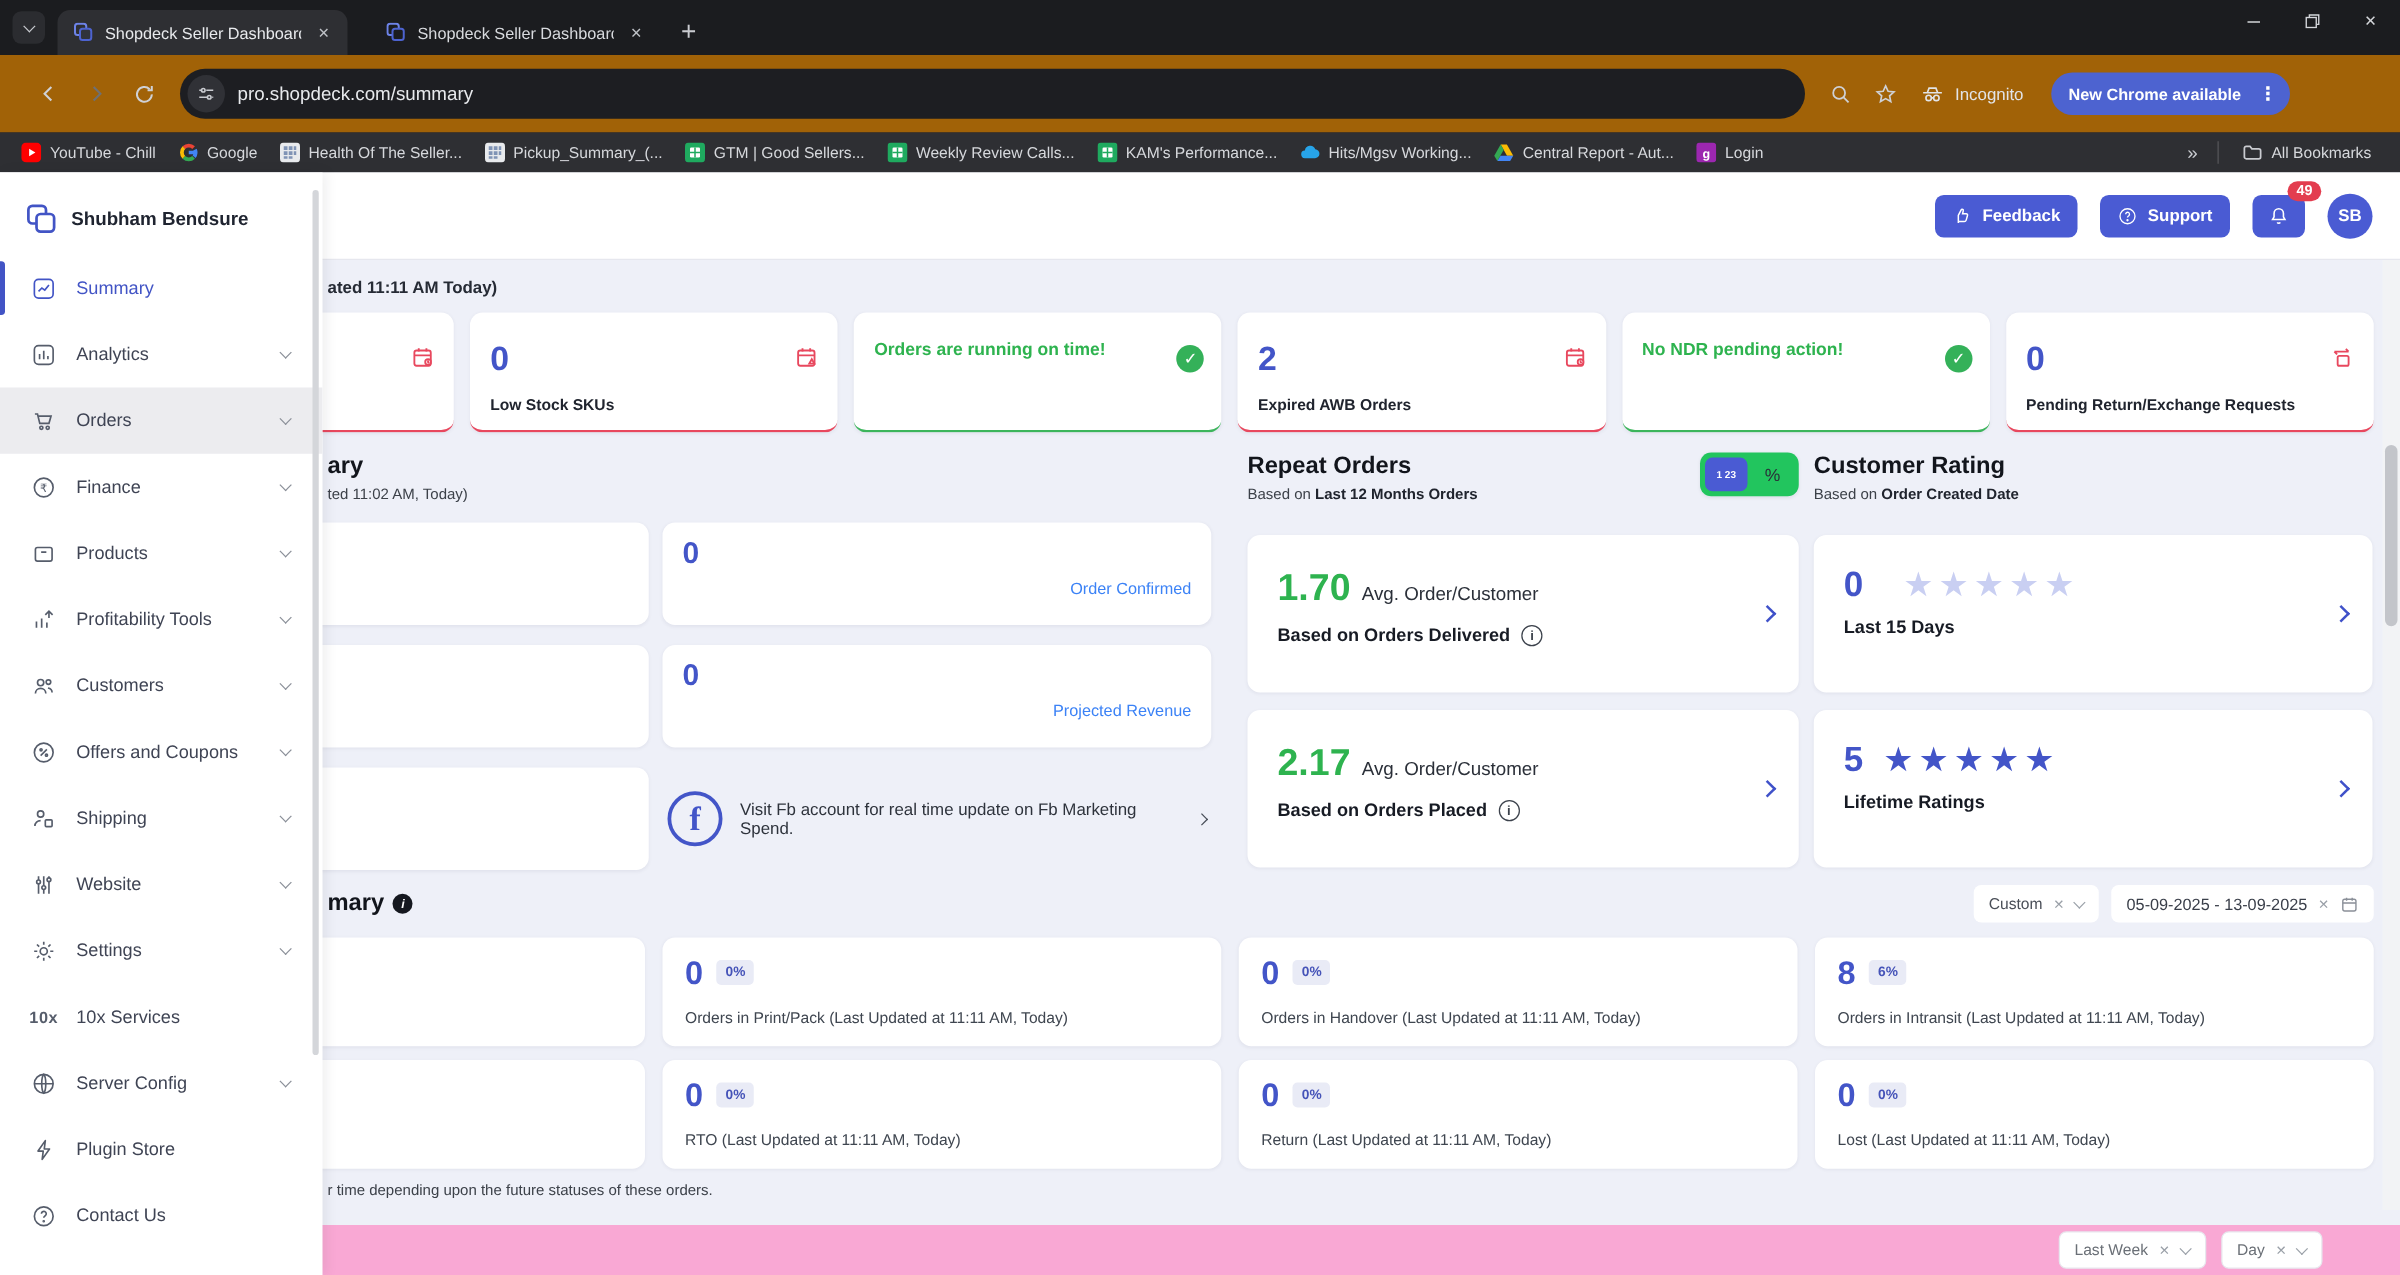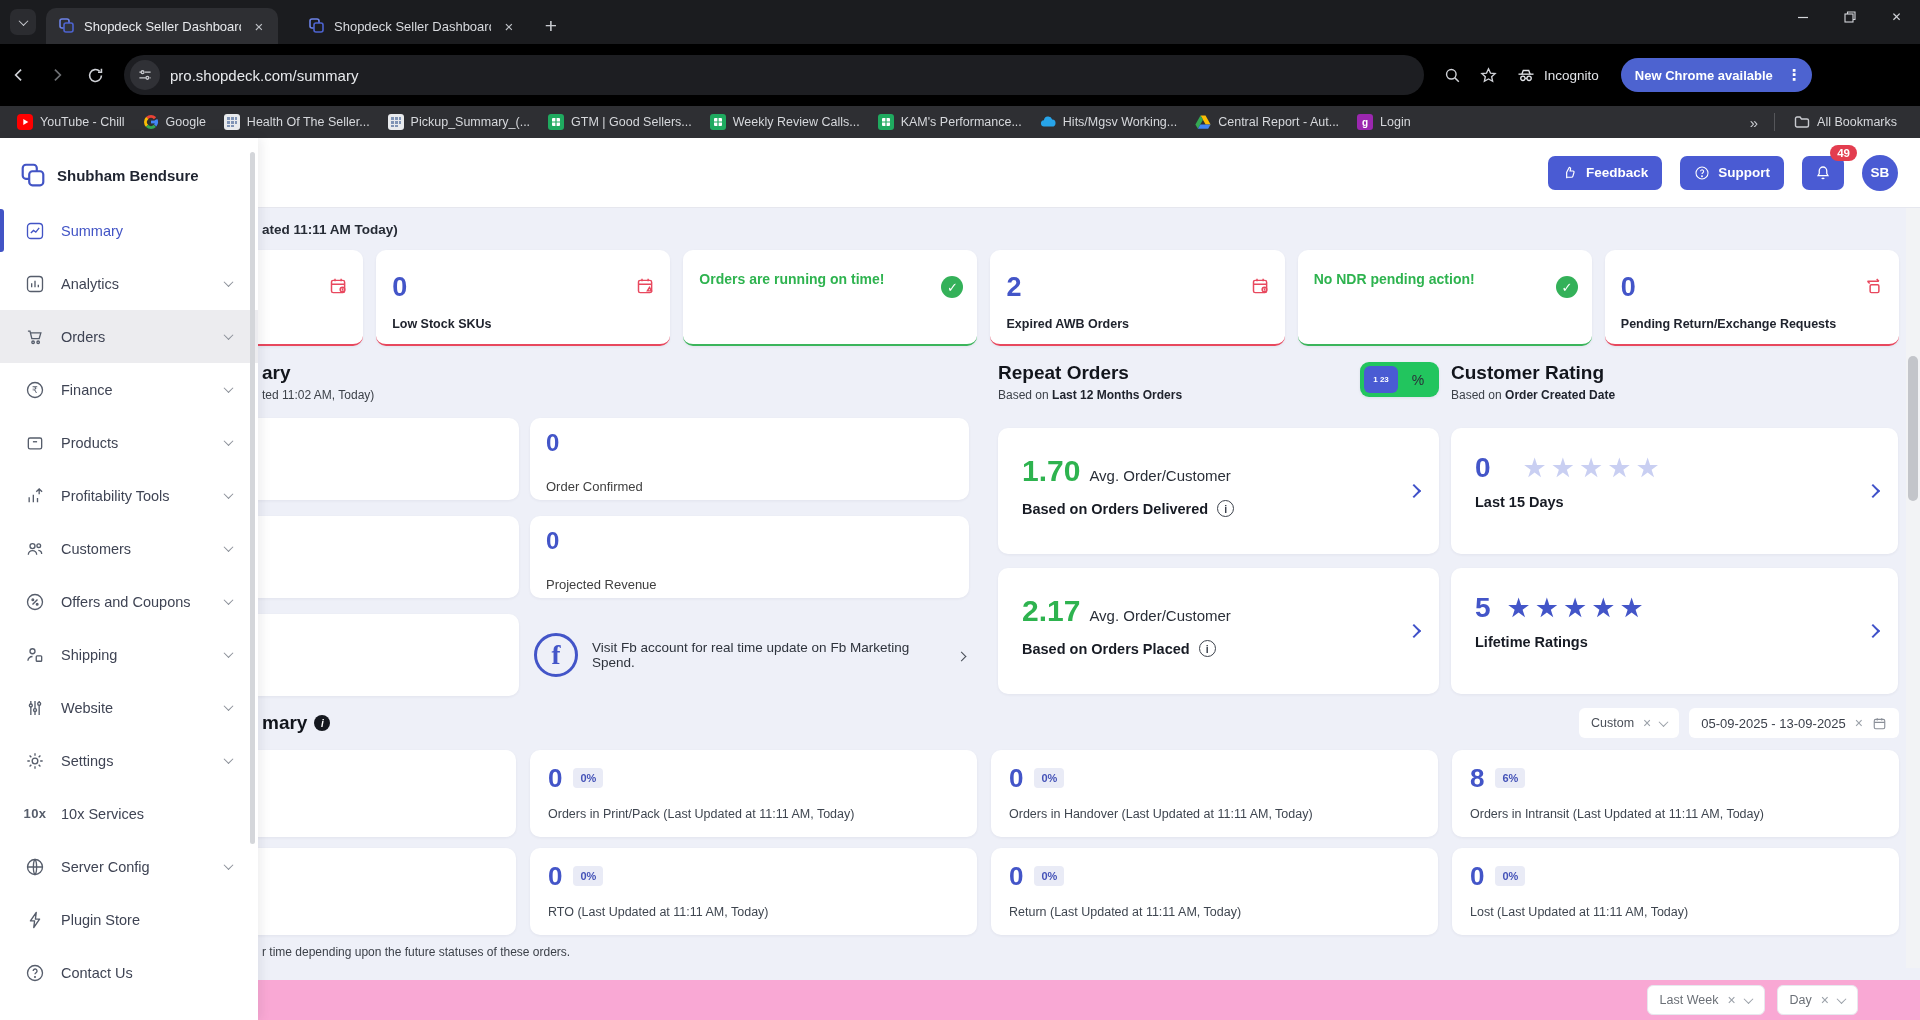--- a/index.html
+++ b/index.html
@@ -15,21 +15,21 @@
     color:#d8dade; font-size:13px; cursor:pointer; }
   .tab.active { background:#2e2f33; border-radius:10px 10px 0 0; color:#e8eaed; }
   .tab-title { flex:1; white-space:nowrap; overflow:hidden; }
   .tab-close { color:#bfc2c7; font-size:15px; width:18px; height:18px; border-radius:50%;
     display:flex; align-items:center; justify-content:center; }
   .newtab { width:30px; height:30px; margin:0 0 3px 8px; color:#c9cbd0; font-size:21px;
     display:flex; align-items:center; justify-content:center; border-radius:50%; cursor:pointer; }
   .win-controls { position:absolute; right:0; top:0; display:flex; height:34px; }
   .win-btn { width:47px; display:flex; align-items:center; justify-content:center; color:#d4d6da; font-size:12px; cursor:pointer; }
 
-  .toolbar { height:62px; background:#000000; display:flex; align-items:center; padding:0 0; }
+  .toolbar { height:62px; background:#a16207; display:flex; align-items:center; padding:0 20px; }
   .nav-btn { width:38px; height:38px; border-radius:50%; display:flex; align-items:center; justify-content:center;
     color:#cfd1d6; flex:0 0 auto; cursor:pointer; }
   .nav-btn.disabled { color:#6e7074; }
   .omnibox { width:1300px; height:40px; background:#1d1e22; border-radius:20px; margin:0 10px;
     display:flex; align-items:center; padding:0 8px 0 6px; gap:10px; }
   .site-chip { width:30px; height:30px; border-radius:50%; background:#303136; display:flex;
     align-items:center; justify-content:center; color:#c9cbd0; }
   .url { color:#e8eaed; font-size:15px; }
   .tool-icon { width:36px; height:36px; border-radius:50%; display:flex; align-items:center;
     justify-content:center; color:#cfd1d6; cursor:pointer; flex:0 0 auto; }
@@ -84,21 +84,21 @@
   .section-title { font-size:19px; font-weight:800; color:#12151c; }
   .section-sub { font-size:12px; color:#3c4149; margin-top:4px; }
   .section-sub b { color:#20242e; }
 
   .summary-block { width:900px; }
   .summary-head { margin-left:193px; height:52px; }
   .summary-grid { margin-top:4px; display:grid; grid-template-columns:450px 439px; gap:16px 11px; }
   .sum-card { background:#fff; border-radius:10px; height:82px; padding:13px 16px;
     box-shadow:0 1px 3px rgba(30,34,60,.06); cursor:pointer; }
   .sum-value { font-size:24px; font-weight:bold; color:#4355c8; line-height:1; }
-  .sum-label { margin-top:24px; font-size:13px; color:#404040; }
+  .sum-label { margin-top:8px; font-size:13px; color:#3b82f6;text-align:right; }
   .fb-row { grid-column:2; display:flex; align-items:center; gap:14px; padding:10px 4px; cursor:pointer; }
   .fb-logo { width:44px; height:44px; border-radius:50%; border:3px solid #4355c8; color:#4355c8;
     font-weight:bold; font-size:27px; display:flex; align-items:center; justify-content:center;
     font-family:"Liberation Serif","DejaVu Serif",serif; flex:0 0 auto; }
   .fb-text { font-size:13.5px; color:#2e333c; }
   .fb-chev { color:#454b55; margin-left:2px; }
 
   .repeat-block { width:441px; margin-left:29px; }
   .rating-block { width:447px; margin-left:12px; }
   .block-head { display:flex; justify-content:space-between; align-items:flex-start; height:52px; }

